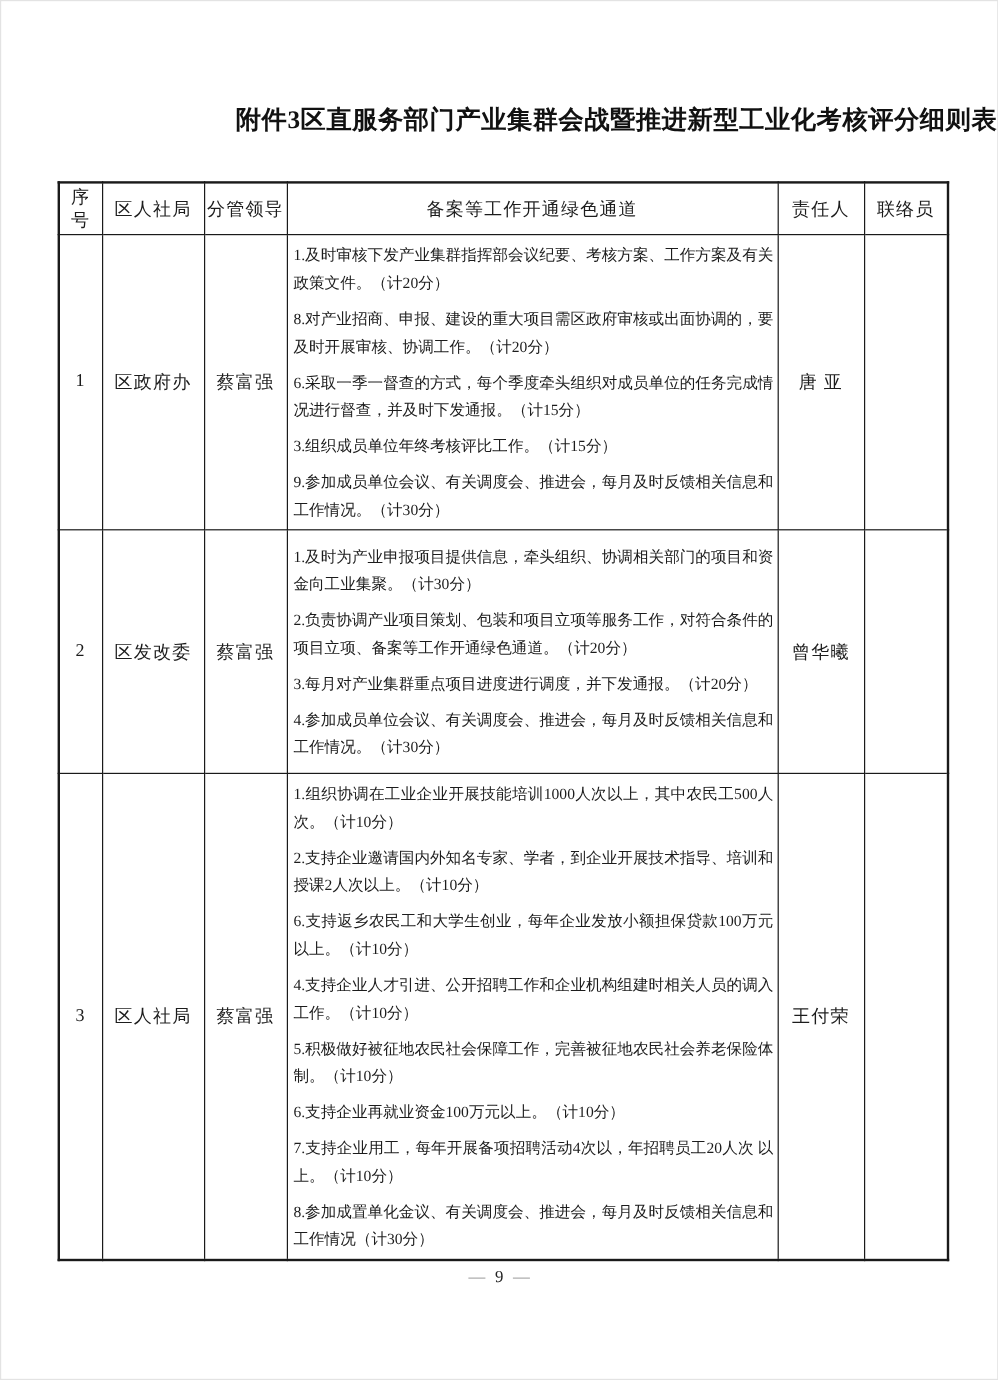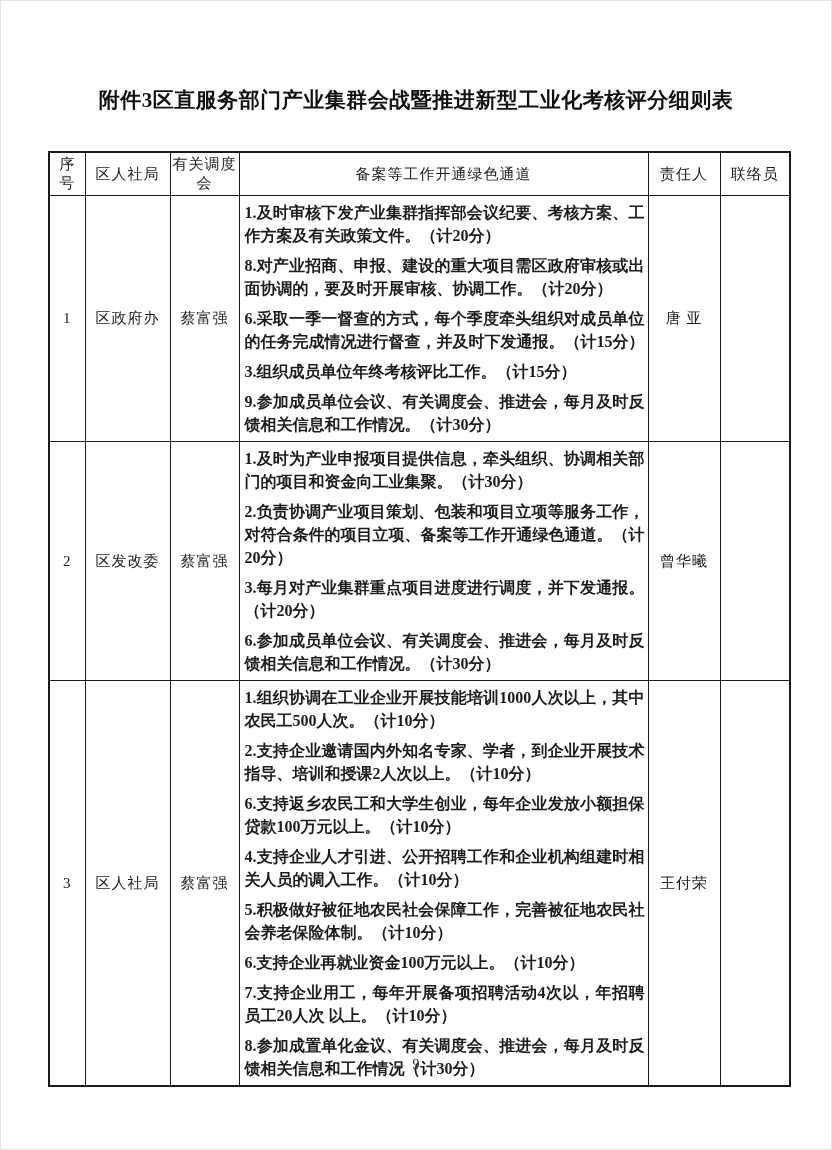--- a/index.html
+++ b/index.html
@@ -16,21 +16,21 @@
     box-sizing: border-box;
     font-family: "Liberation Serif", "DejaVu Serif", serif;
     color: #1c1c1c;
     overflow: hidden;
   }
   .doc-title {
     position: absolute;
     top: 85px;
     left: 0;
     right: 0;
-    text-align: center;
+    text-align: right;
     font-size: 21px;
     font-weight: bold;
     letter-spacing: 0.5px;
     color: #111;
   }
   .table-wrap {
     position: absolute;
     left: 47px;
     top: 150px;
     border-radius: 23px;
@@ -59,26 +59,25 @@
     vertical-align: middle;
     font-size: 15px;
     letter-spacing: 1px;
   }
   .score-table td.cell-tasks {
     vertical-align: middle;
     padding: 5px 3px 5px 5px;
   }
   .task {
     margin: 0;
-    font-size: 16px;
+    font-size: 13px;
     line-height: 23px;
     text-align: justify;
     text-justify: inter-ideograph;
     word-break: break-all;
-    font-weight: bold;
   }
   .task + .task { margin-top: 7px; }
   .row-1 td { height: 220px; }
   .row-2 td { height: 203px; }
   .row-3 td { height: 381px; }
   .page-footer {
     position: absolute;
     top: 1056px;
     left: 0;
     right: 0;
@@ -106,21 +105,21 @@
         <col style="width:85px">
         <col style="width:69px">
         <col style="width:409px">
         <col style="width:72px">
         <col style="width:70px">
       </colgroup>
       <thead>
         <tr>
           <th>序号</th>
           <th>区人社局</th>
-          <th>有关调度会</th>
+          <th>分管领导</th>
           <th>备案等工作开通绿色通道</th>
           <th>责任人</th>
           <th>联络员</th>
         </tr>
       </thead>
       <tbody>
         <tr class="row-1">
           <td class="cell-center">1</td>
           <td class="cell-center">区政府办</td>
           <td class="cell-center">蔡富强</td>
@@ -135,21 +134,21 @@
           <td class="cell-center"></td>
         </tr>
         <tr class="row-2">
           <td class="cell-center">2</td>
           <td class="cell-center">区发改委</td>
           <td class="cell-center">蔡富强</td>
           <td class="cell-tasks">
               <p class="task">1.及时为产业申报项目提供信息，牵头组织、协调相关部门的项目和资金向工业集聚。（计30分）</p>
               <p class="task">2.负责协调产业项目策划、包装和项目立项等服务工作，对符合条件的项目立项、备案等工作开通绿色通道。（计20分）</p>
               <p class="task">3.每月对产业集群重点项目进度进行调度，并下发通报。（计20分）</p>
-              <p class="task">6.参加成员单位会议、有关调度会、推进会，每月及时反馈相关信息和工作情况。（计30分）</p>
+              <p class="task">4.参加成员单位会议、有关调度会、推进会，每月及时反馈相关信息和工作情况。（计30分）</p>
             </td>
           <td class="cell-center">曾华曦</td>
           <td class="cell-center"></td>
         </tr>
         <tr class="row-3">
           <td class="cell-center">3</td>
           <td class="cell-center">区人社局</td>
           <td class="cell-center">蔡富强</td>
           <td class="cell-tasks">
               <p class="task">1.组织协调在工业企业开展技能培训1000人次以上，其中农民工500人次。（计10分）</p>

